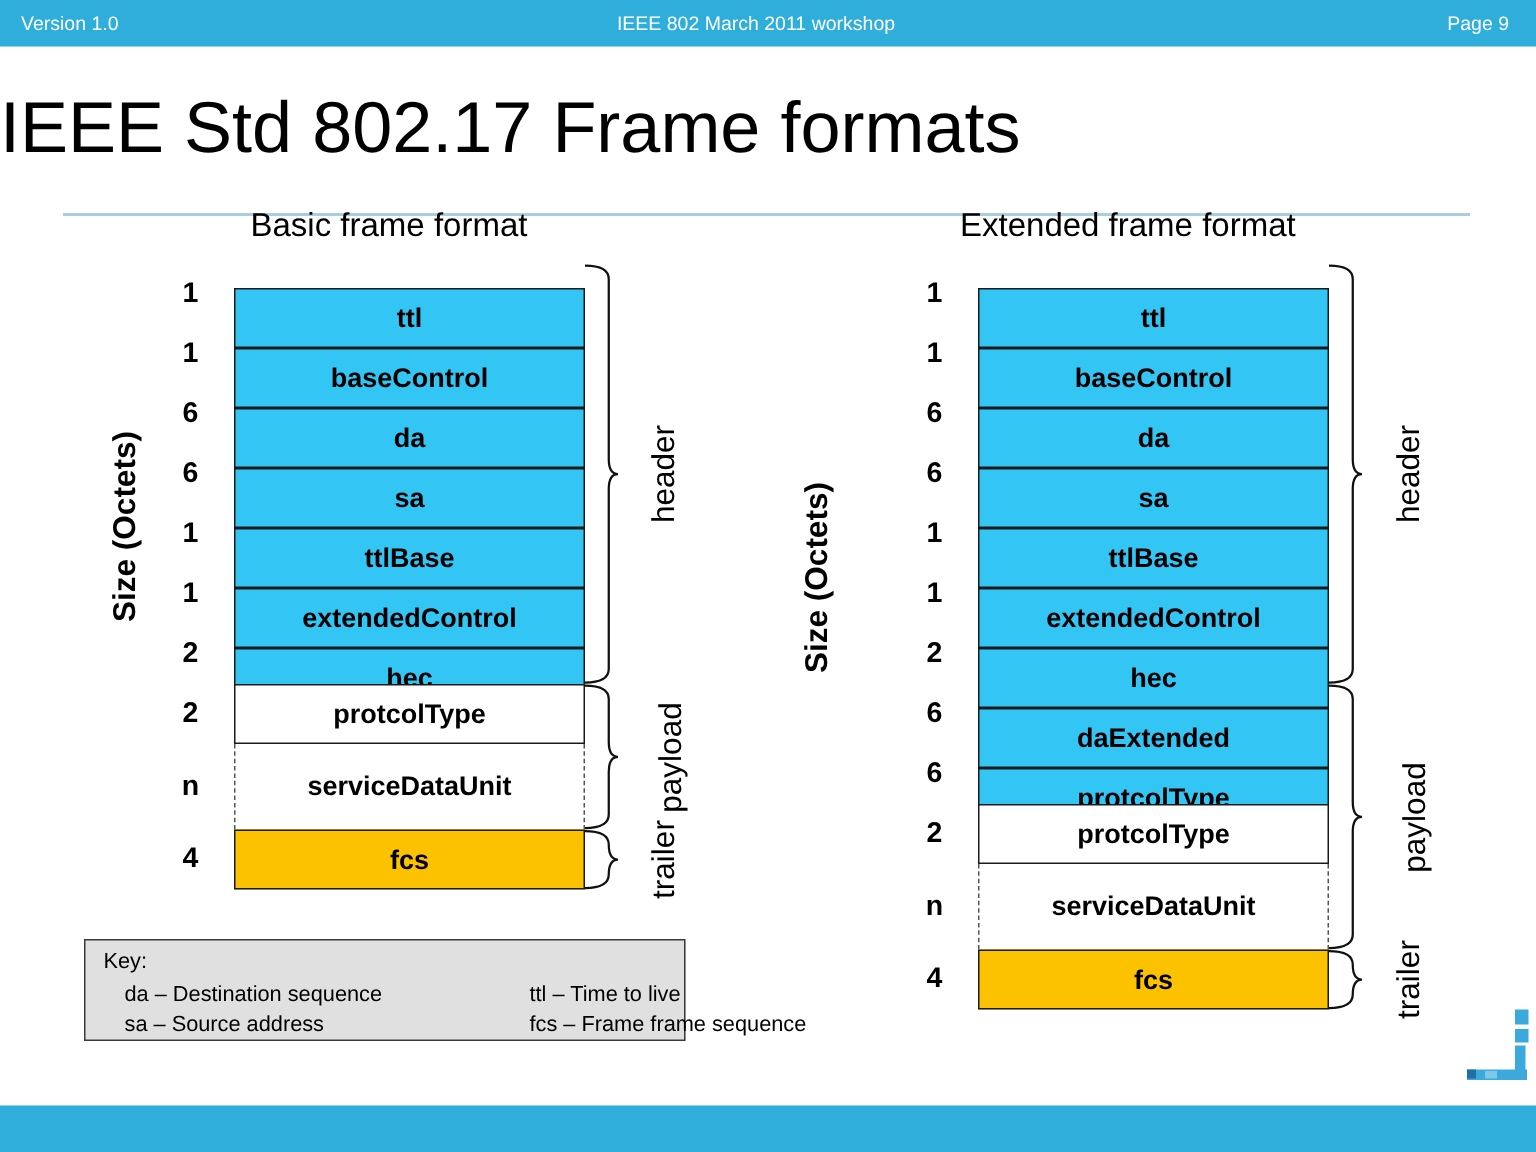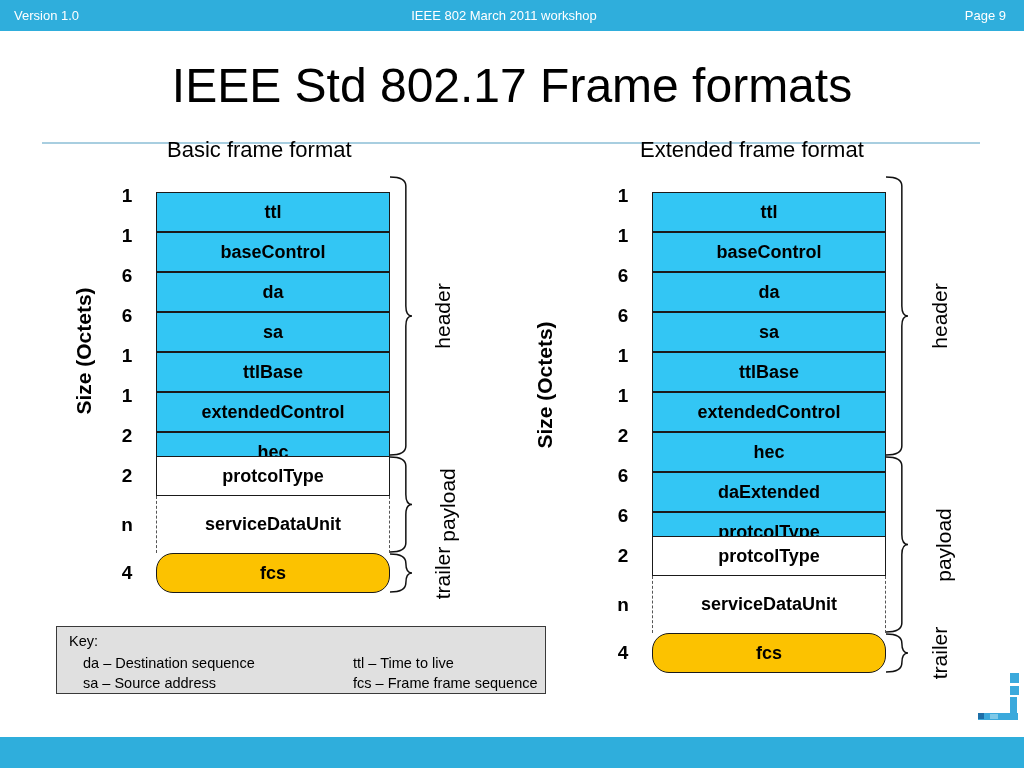--- a/index.html
+++ b/index.html
@@ -26,21 +26,21 @@
     color:#ffffff;font-size:13px;font-family:"Liberation Sans", sans-serif;
     white-space:nowrap;
   }
   .footer-left{left:14px;}
   .footer-center{left:0;width:1008px;text-align:center;}
   .footer-right{right:18px;}
 
   
   .page-title{
     position:absolute;left:0;top:58px;width:1024px;
-    text-align:center;
+    text-align:left;
     font-size:48px;font-weight:400;color:#000000;
     font-family:"Liberation Sans", sans-serif;
     letter-spacing:0px;
   }
   .title-rule{
     position:absolute;left:42px;top:142px;width:938px;height:2px;
     background:#A8CEE0;
   }
 
   
@@ -57,21 +57,21 @@
   .row{
     position:absolute;left:0;
     box-sizing:border-box;
     border:1.6px solid #1a1a1a;
     display:flex;align-items:center;justify-content:center;
     font-weight:bold;color:#000000;
     font-family:"Liberation Sans", sans-serif;
   }
   .row.cyan{background:#33C6F4;margin-top:16px;}
   .row.white{background:#ffffff;}
-  .row.gold{background:#FCC200;border-radius:17px;}
+  .row.gold{background:#FCC200;}
   .row.dashed-side{
     border-left:1.6px dashed #555;
     border-right:1.6px dashed #555;
     border-top:none;border-bottom:none;text-align:center;
   }
   .row-label{pointer-events:none;}
 
   
   .size-num{
     position:absolute;
@@ -99,21 +99,21 @@
     font-family:"Liberation Sans", sans-serif;
     transform:rotate(-90deg);
     transform-origin:50% 50%;
     white-space:nowrap;
     text-align:center;
   }
   .brace-svg{position:absolute;overflow:visible;}
 
   
   .key-box{
-    position:absolute;left:56px;top:626px;width:490px;height:68px;
+    position:absolute;left:56px;top:626px;width:401px;height:68px;
     background:#E0E0E0;border:1.4px solid #3a3a3a;
     box-sizing:border-box;
     font-family:"Liberation Sans", sans-serif;
   }
   .key-title{
     position:absolute;left:12px;top:6px;font-size:14.5px;color:#000;
   }
   .key-cell{
     position:absolute;font-size:14.5px;color:#000;white-space:nowrap;
   }

